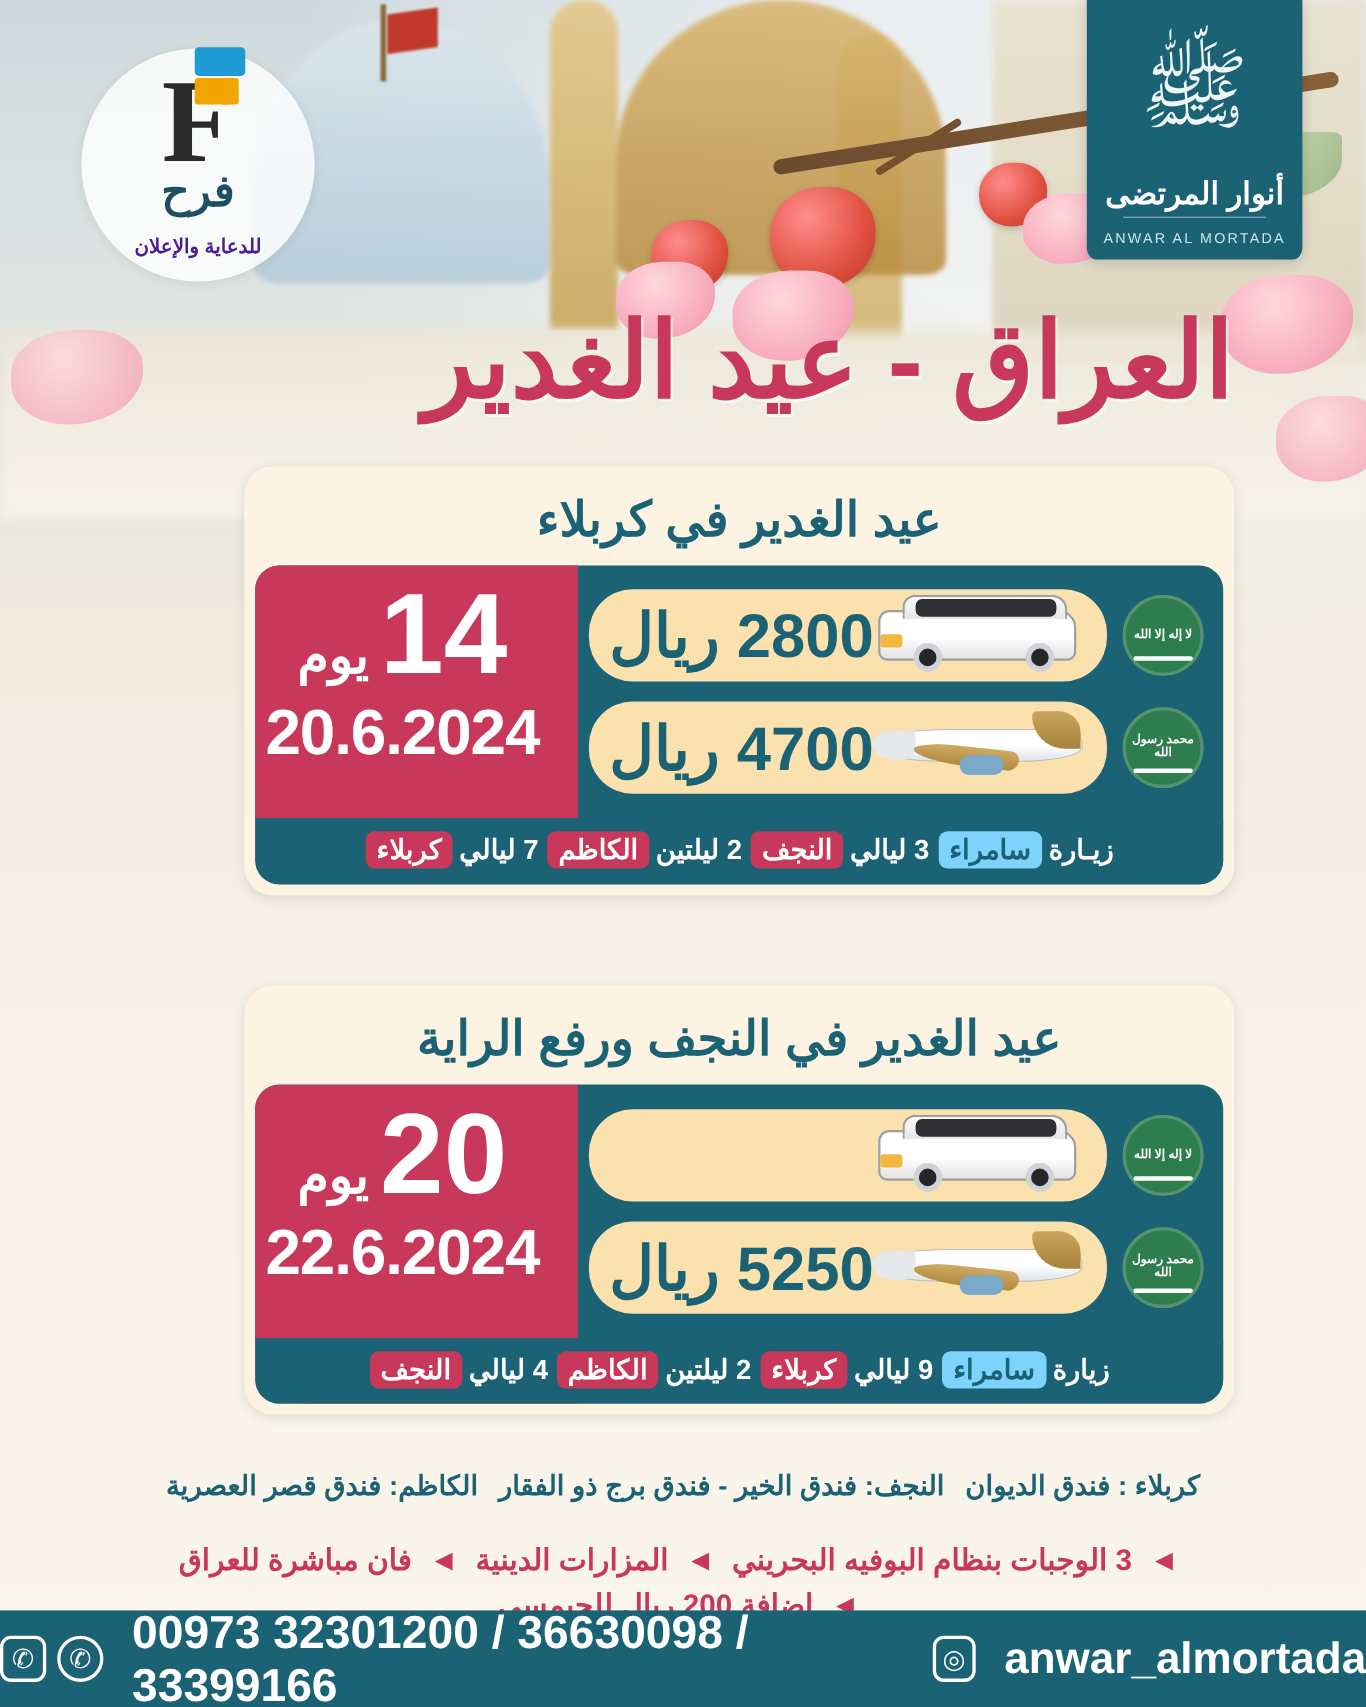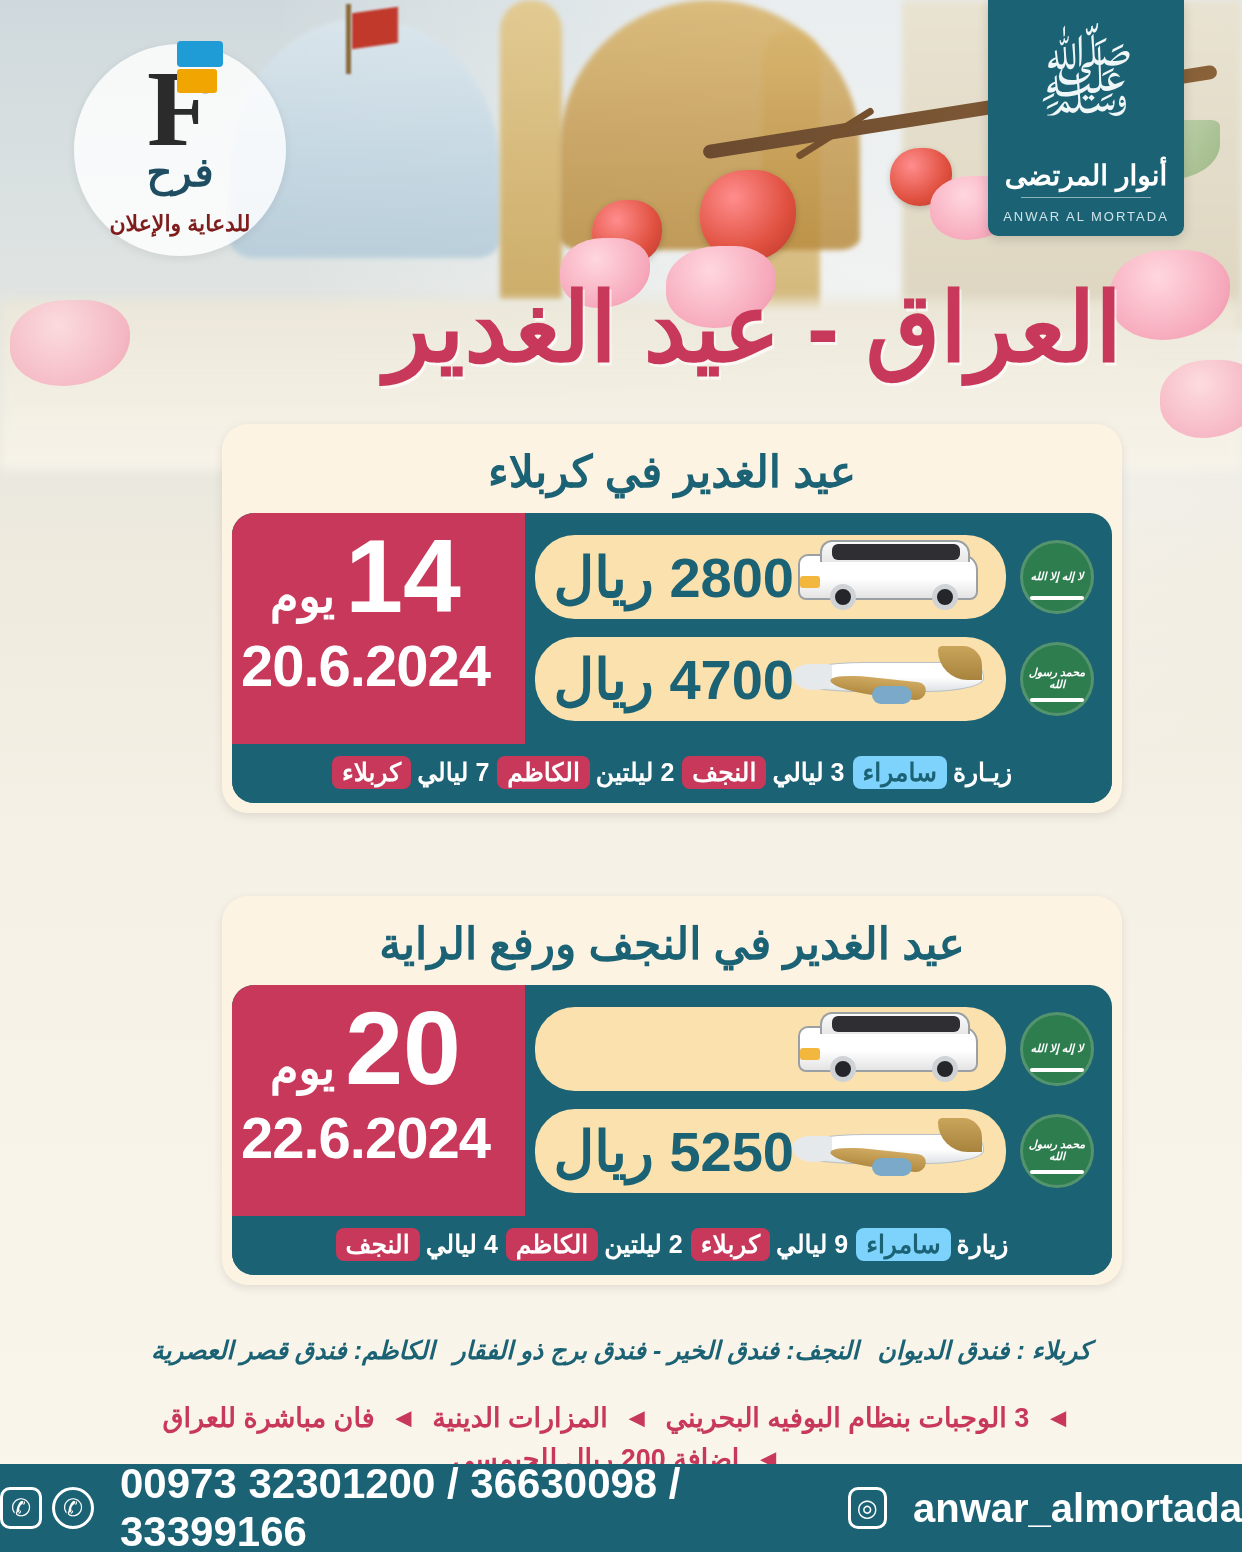--- a/index.html
+++ b/index.html
@@ -111,21 +111,21 @@
     width: 40px; height: 24px; background: #f0a500; border-radius: 3px;
   }
   .farah-f::before {
     content: ""; position: absolute; left: 30px; top: -22px;
     width: 46px; height: 26px; background: #1f9bd6; border-radius: 4px;
   }
   .farah-name {
     font-size: 40px; font-weight: bold; color: #1f4e63; margin-top: -6px;
   }
   .farah-sub {
-    font-size: 22px; font-weight: bold; color: #7f1d1d; margin-top: 16px;
+    font-size: 18px; font-weight: bold; color: #4c1d95; margin-top: 16px;
   }
 
   .anwar-logo {
     position: absolute; right: 58px; top: 0px; width: 196px; height: 236px;
     background: #1b6275;
     border-radius: 0 0 10px 10px;
     display: flex; flex-direction: column; align-items: center; justify-content: flex-end;
     padding-bottom: 12px;
     box-shadow: 0 3px 12px rgba(0,0,0,.15);
   }
@@ -189,21 +189,20 @@
     width: 74px; height: 74px; border-radius: 50%;
     background: #2e7d4f;
     flex: 0 0 74px;
     display: flex; align-items: center; justify-content: center;
     box-shadow: inset 0 0 0 3px rgba(255,255,255,.18);
     position: relative;
   }
   .flag-badge .ksa-text {
     color: #fff; font-size: 11px; font-weight: bold; line-height: 1.05;
     text-align: center;
-    font-style: italic;
   }
   .flag-badge .sword {
     position: absolute; bottom: 14px; left: 10px; width: 54px; height: 4px;
     background: #fff; border-radius: 2px;
   }
   .price-pill {
     flex: 1 1 auto;
     background: #fbe1ad;
     border-radius: 40px;
     height: 84px;
@@ -303,21 +302,21 @@
   .stop .city {
     background: #c8385a; color: #fff; font-size: 25px; font-weight: bold;
     border-radius: 8px; padding: 2px 10px;
   }
   .stop .city.alt { background: #7dd3fc; color: #1b6275; }
 
   
   .hotels {
     position: absolute; left: 0; right: 0; top: 1336px;
     text-align: center; direction: rtl;
-    font-size: 25px; font-weight: bold; color: #1b6275; font-style: italic;
+    font-size: 25px; font-weight: bold; color: #1b6275;
   }
   .hotels .seg { margin: 0 6px; white-space: nowrap; }
   .notes {
     position: absolute; left: 0; right: 0; top: 1398px;
     text-align: center; direction: rtl;
     color: #c8385a; font-weight: bold; font-size: 27px;
     line-height: 1.5;
   }
   .notes .arrow { color: #c8385a; margin: 0 8px; }
 

